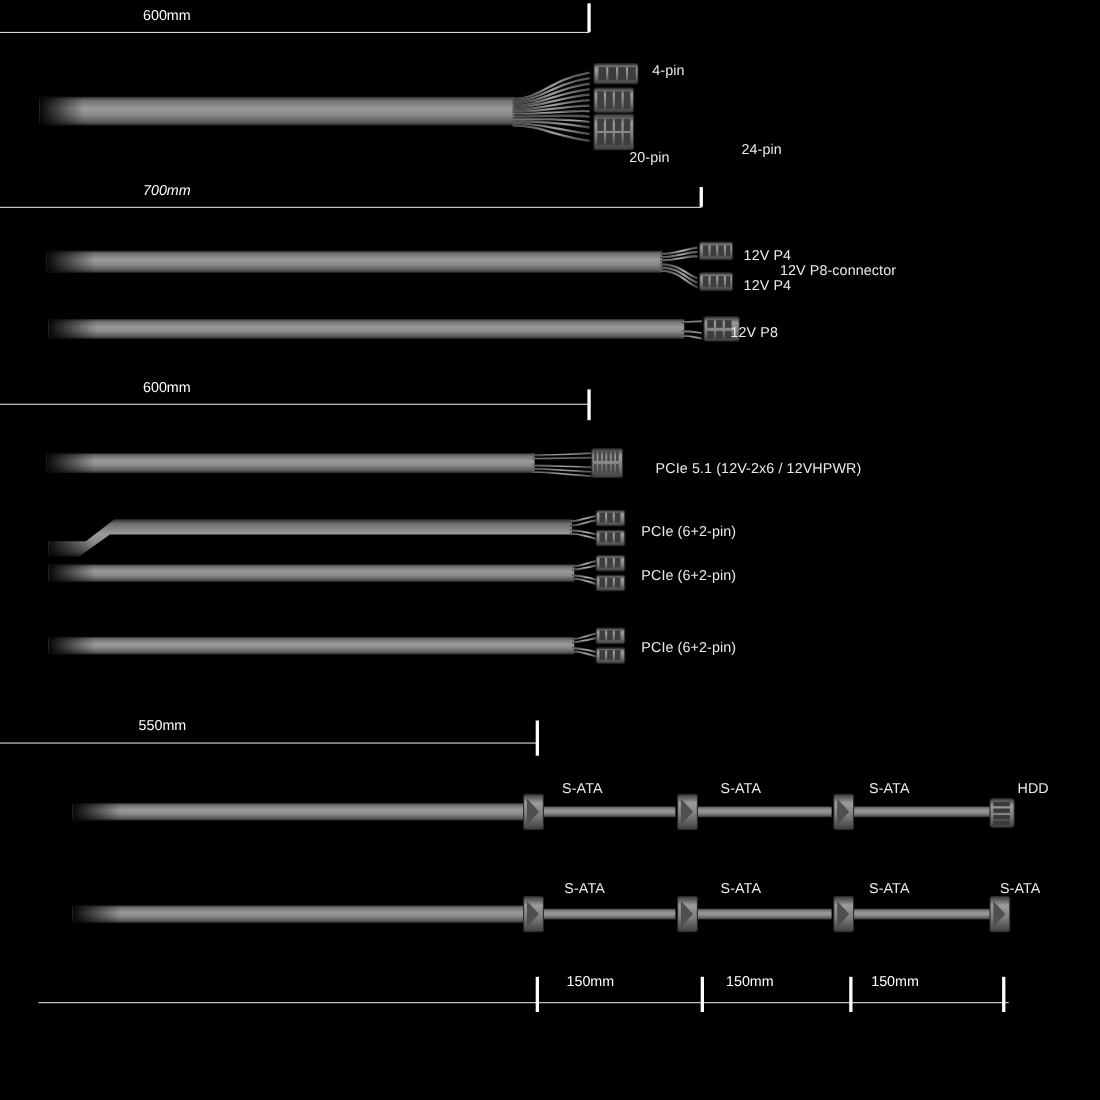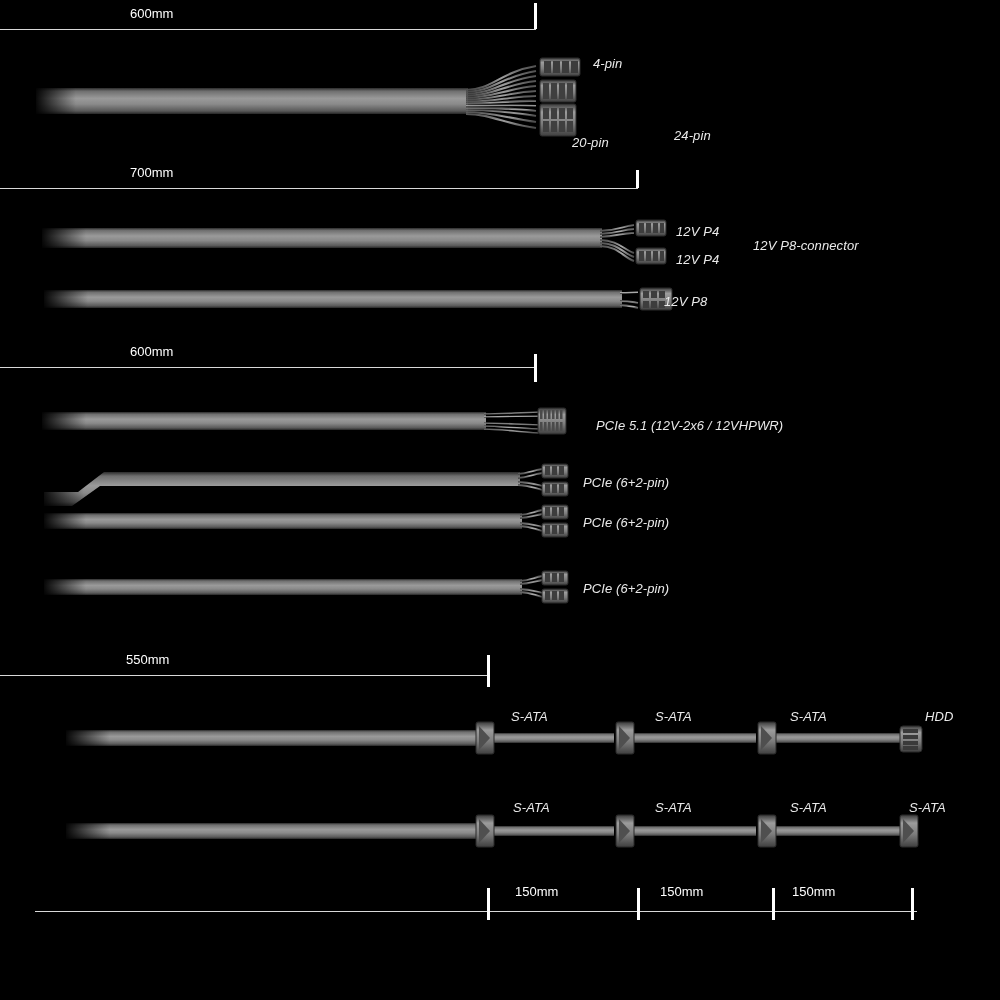--- a/index.html
+++ b/index.html
@@ -21,21 +21,20 @@
     width: 852px;
     height: 1000px;
   }
   .lbl {
     position: absolute;
     font-size: 13px;
     line-height: 15px;
     color: #e9e9e9;
     white-space: nowrap;
     letter-spacing: 0.1px;
-    font-style: italic;
   }
   .dim-label {
     position: absolute;
     font-size: 13px;
     line-height: 15px;
     color: #ffffff;
     white-space: nowrap;
   }
   .rule {
     position: absolute;
@@ -361,21 +360,21 @@
   </svg>
 
   <div>
 
     <div class="rule" style="left:0px; top:29px; width:536px;"></div>
     <div class="tick" style="left:534px; top:3px; height:26px;"></div>
     <div class="dim-label" style="left:130px; top:6px;">600mm</div>
 
     <div class="rule" style="left:0px; top:188px; width:638px;"></div>
     <div class="tick" style="left:636px; top:170px; height:18px;"></div>
-    <div class="dim-label" style="left:130px; top:165px;">700mm</div>
+    <div class="dim-label" style="left:130px; top:165px;font-style:italic;">700mm</div>
 
     <div class="rule" style="left:0px; top:367px; width:536px;"></div>
     <div class="tick" style="left:534px; top:354px; height:28px;"></div>
     <div class="dim-label" style="left:130px; top:344px;">600mm</div>
 
     <div class="rule" style="left:0px; top:675px; width:490px;"></div>
     <div class="tick" style="left:487px; top:655px; height:32px;"></div>
     <div class="dim-label" style="left:126px; top:652px;text-align:center;">550mm</div>
 
     <div class="rule" style="left:35px; top:911px; width:882px;"></div>
@@ -387,21 +386,21 @@
     <div class="dim-label" style="left:660px; top:884px;">150mm</div>
     <div class="dim-label" style="left:792px; top:884px;">150mm</div>
   </div>
 
   <div>
     <div class="lbl" style="left:593px; top:56px;">4-pin</div>
     <div class="lbl" style="left:674px; top:92px;margin-top:36px;">24-pin</div>
     <div class="lbl" style="left:572px; top:135px;">20-pin</div>
 
     <div class="lbl" style="left:676px; top:224px;">12V P4</div>
-    <div class="lbl" style="left:753px; top:238px;">12V P8-connector</div>
+    <div class="lbl" style="left:709px; top:238px;">12V P8-connector</div>
     <div class="lbl" style="left:676px; top:252px;">12V P4</div>
     <div class="lbl" style="left:664px; top:294px;">12V P8</div>
 
     <div class="lbl" style="left:596px; top:418px;">PCIe 5.1 (12V-2x6 / 12VHPWR)</div>
     <div class="lbl" style="left:583px; top:475px;">PCIe (6+2-pin)</div>
     <div class="lbl" style="left:583px; top:515px;">PCIe (6+2-pin)</div>
     <div class="lbl" style="left:583px; top:581px;">PCIe (6+2-pin)</div>
 
     <div class="lbl" style="left:511px; top:709px;">S-ATA</div>
     <div class="lbl" style="left:655px; top:709px;">S-ATA</div>

